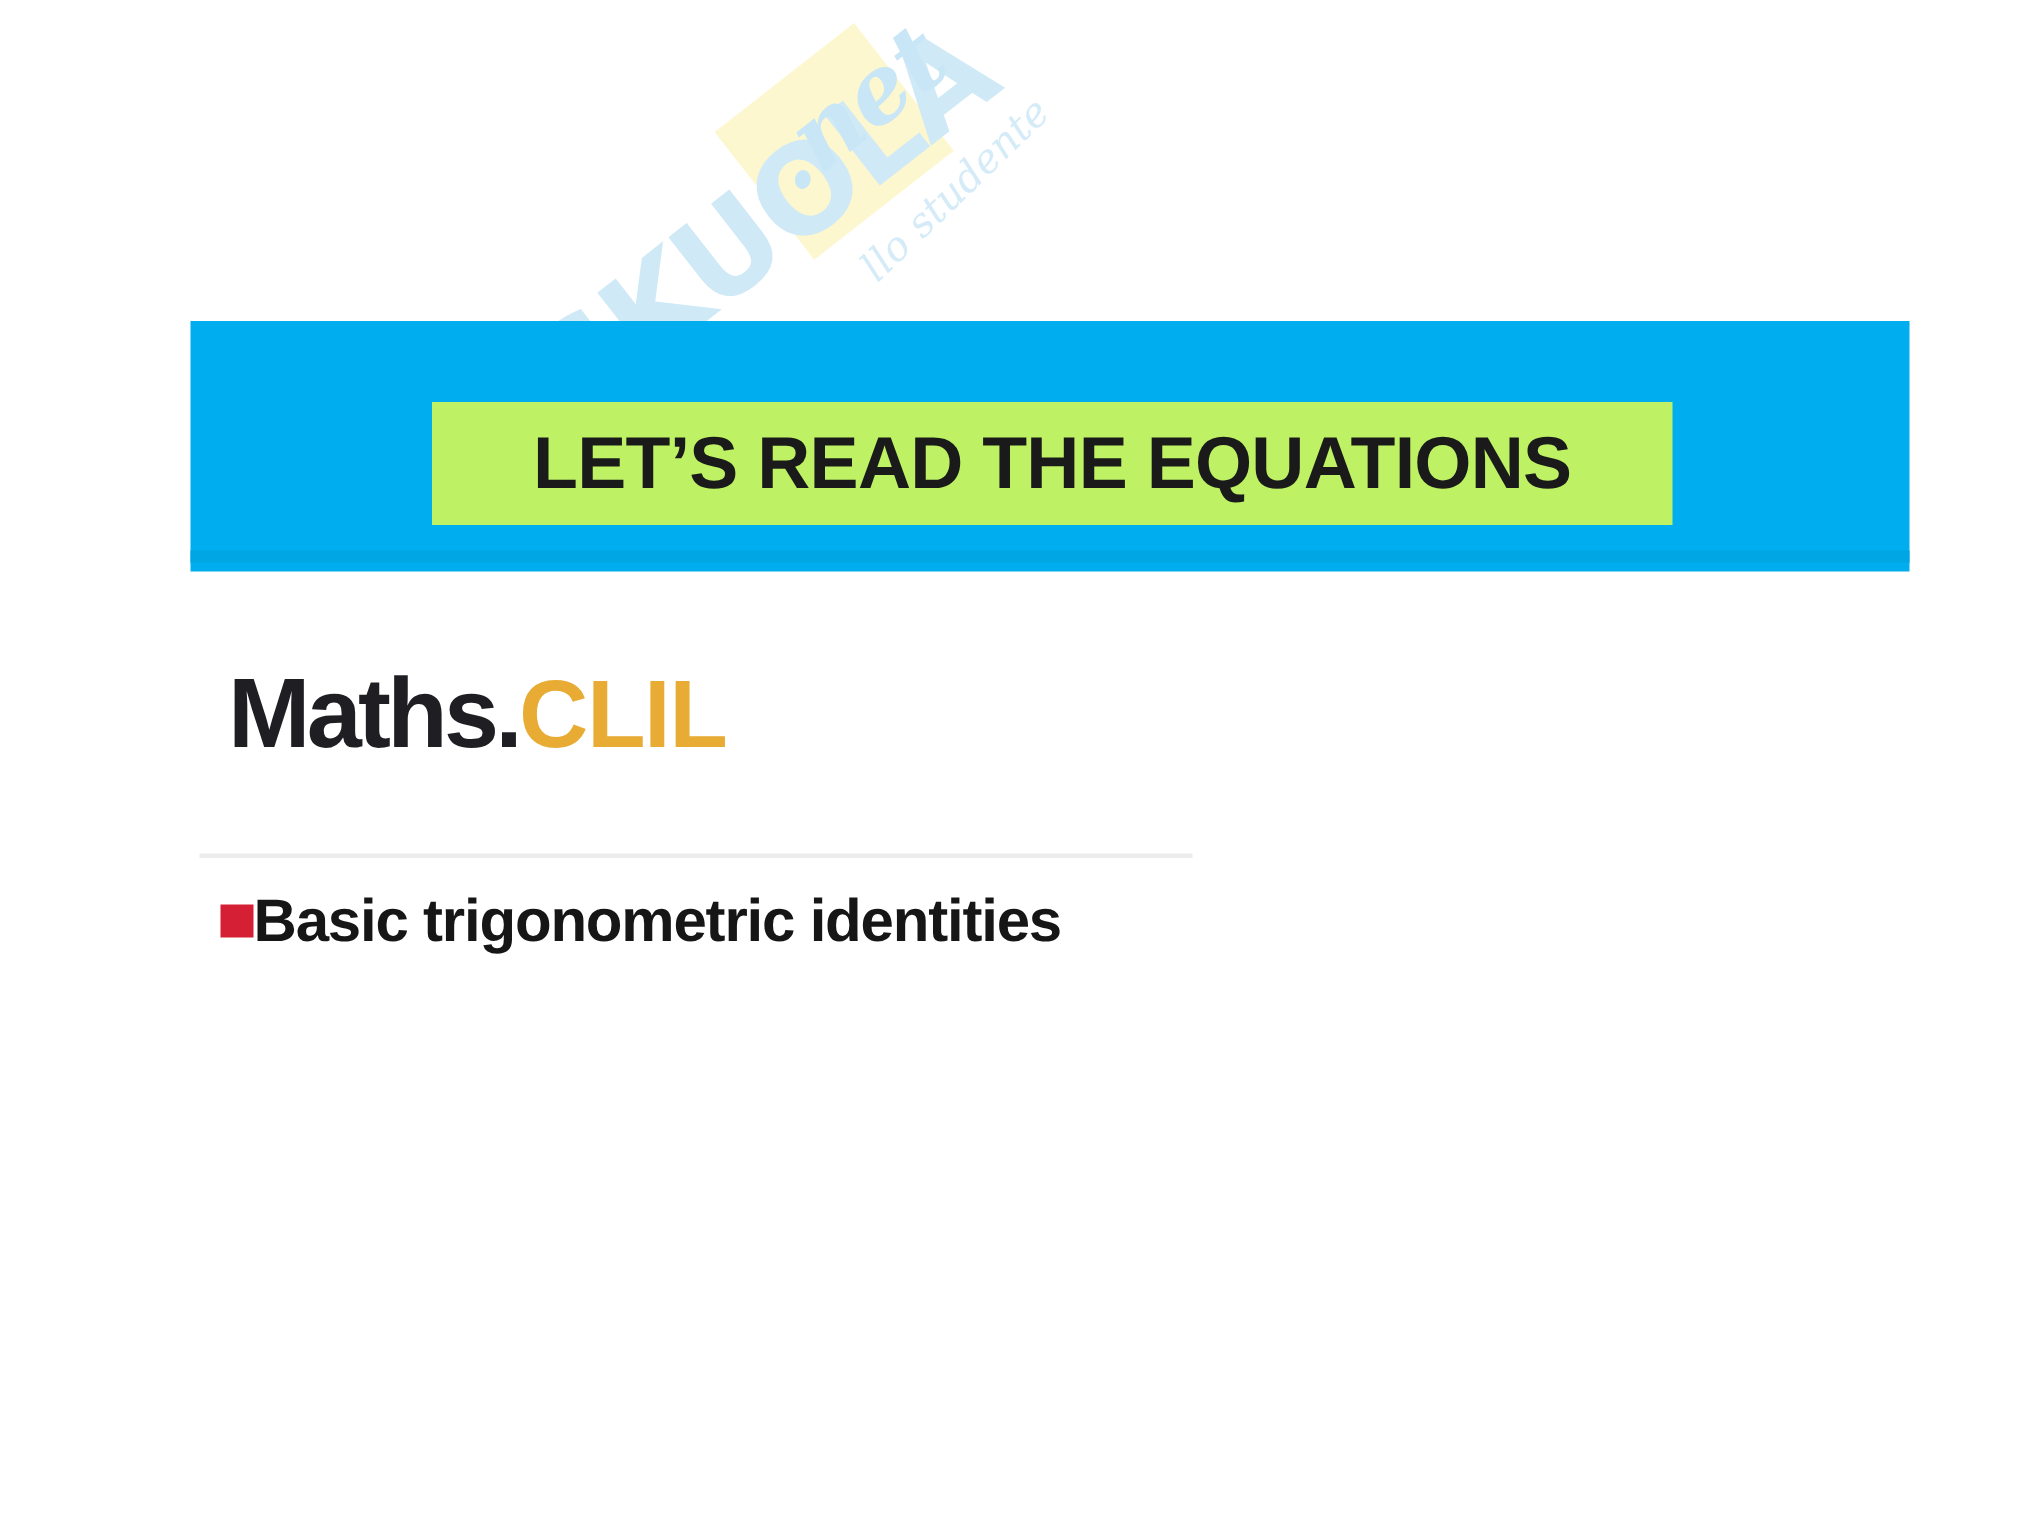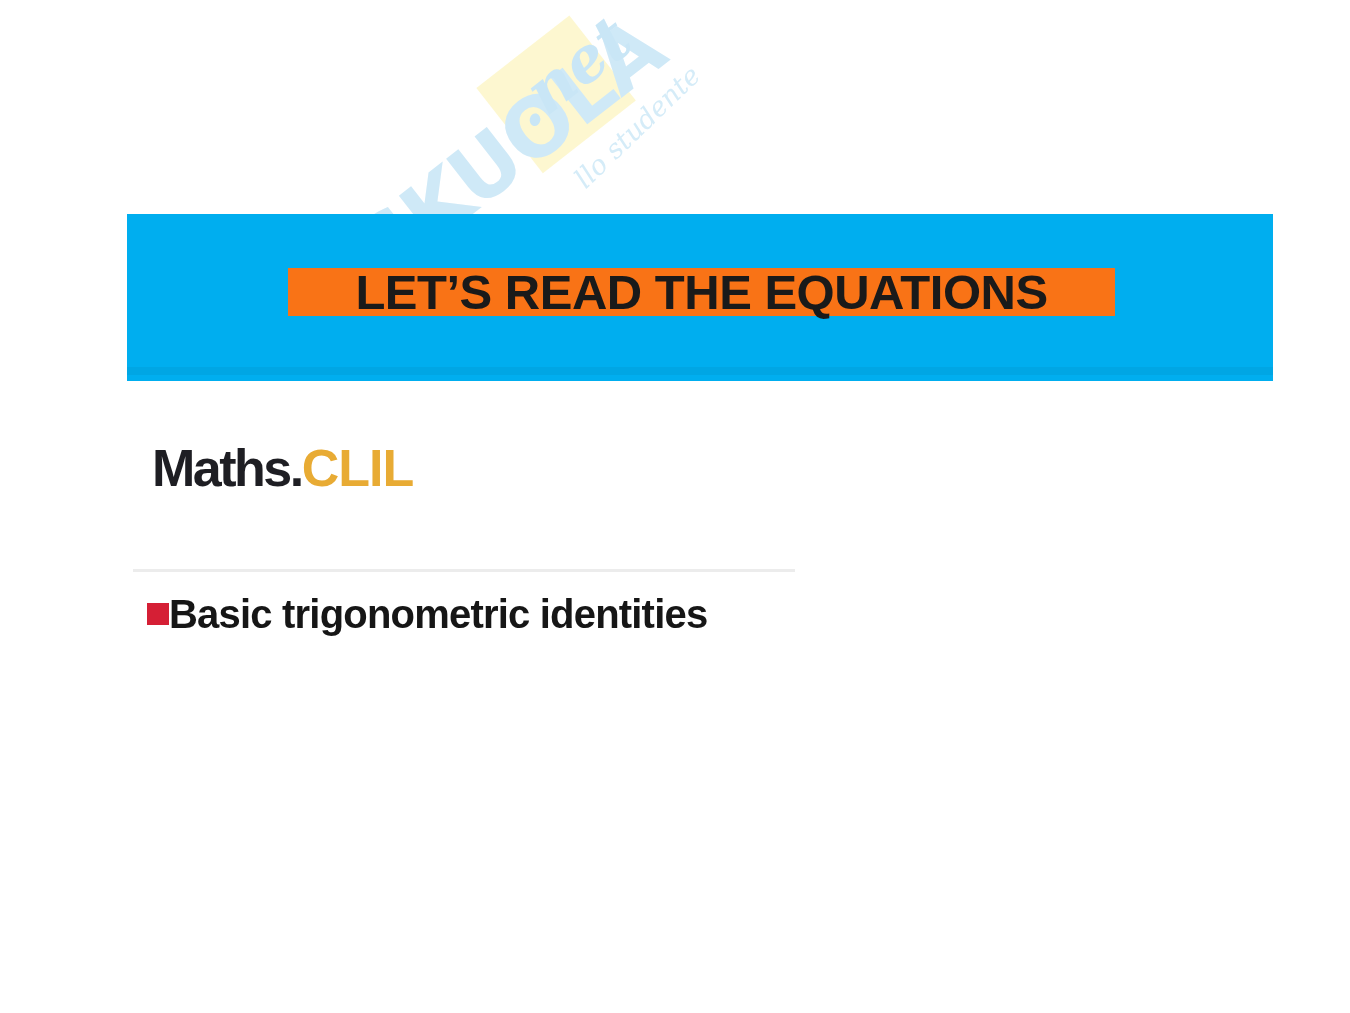--- a/index.html
+++ b/index.html
@@ -104,22 +104,22 @@
     bottom: 6px;
     width: 100%;
     height: 8px;
     background: #00a6e4;
   }
   #title-box {
     position: absolute;
     left: 161px;       
     top: 54px;         
     width: 827px;      
-    height: 48px;
-    background: #f97316;
+    height: 82px;
+    background: #bef264;
     display: flex;
     align-items: center;
     justify-content: center;
   }
   #title-text {
     font-family: "Liberation Sans", sans-serif;
     font-weight: 700;
     font-size: 49px;
     letter-spacing: -0.5px;
     color: #1a1a1a;
@@ -133,28 +133,28 @@
     position: absolute;
     left: 152px;
     top: 442px;
     z-index: 3;
     line-height: 1;
     white-space: nowrap;
   }
   #logo .logo-maths {
     font-family: "Liberation Sans", sans-serif;
     font-weight: 700;
-    font-size: 52px;
+    font-size: 66px;
     letter-spacing: -2.5px;
     color: #1e1e23;
   }
   #logo .logo-clil {
     font-family: "Liberation Sans", sans-serif;
     font-weight: 700;
-    font-size: 52px;
+    font-size: 64px;
     letter-spacing: -1px;
     color: #e8ab34;
   }
 
   
   #divider {
     position: absolute;
     left: 133px;
     top: 569px;
     width: 662px;

